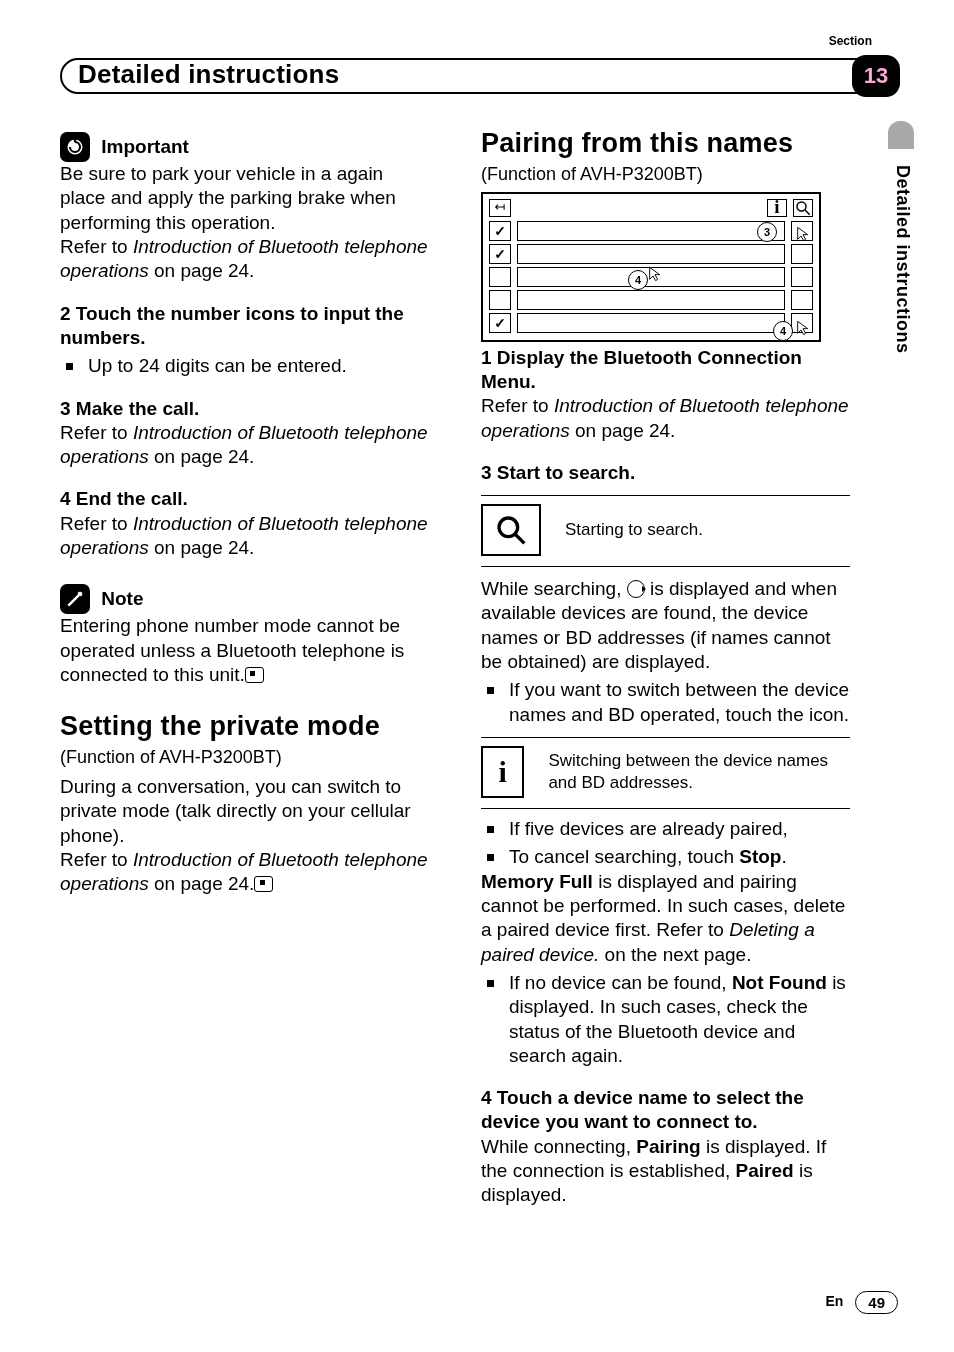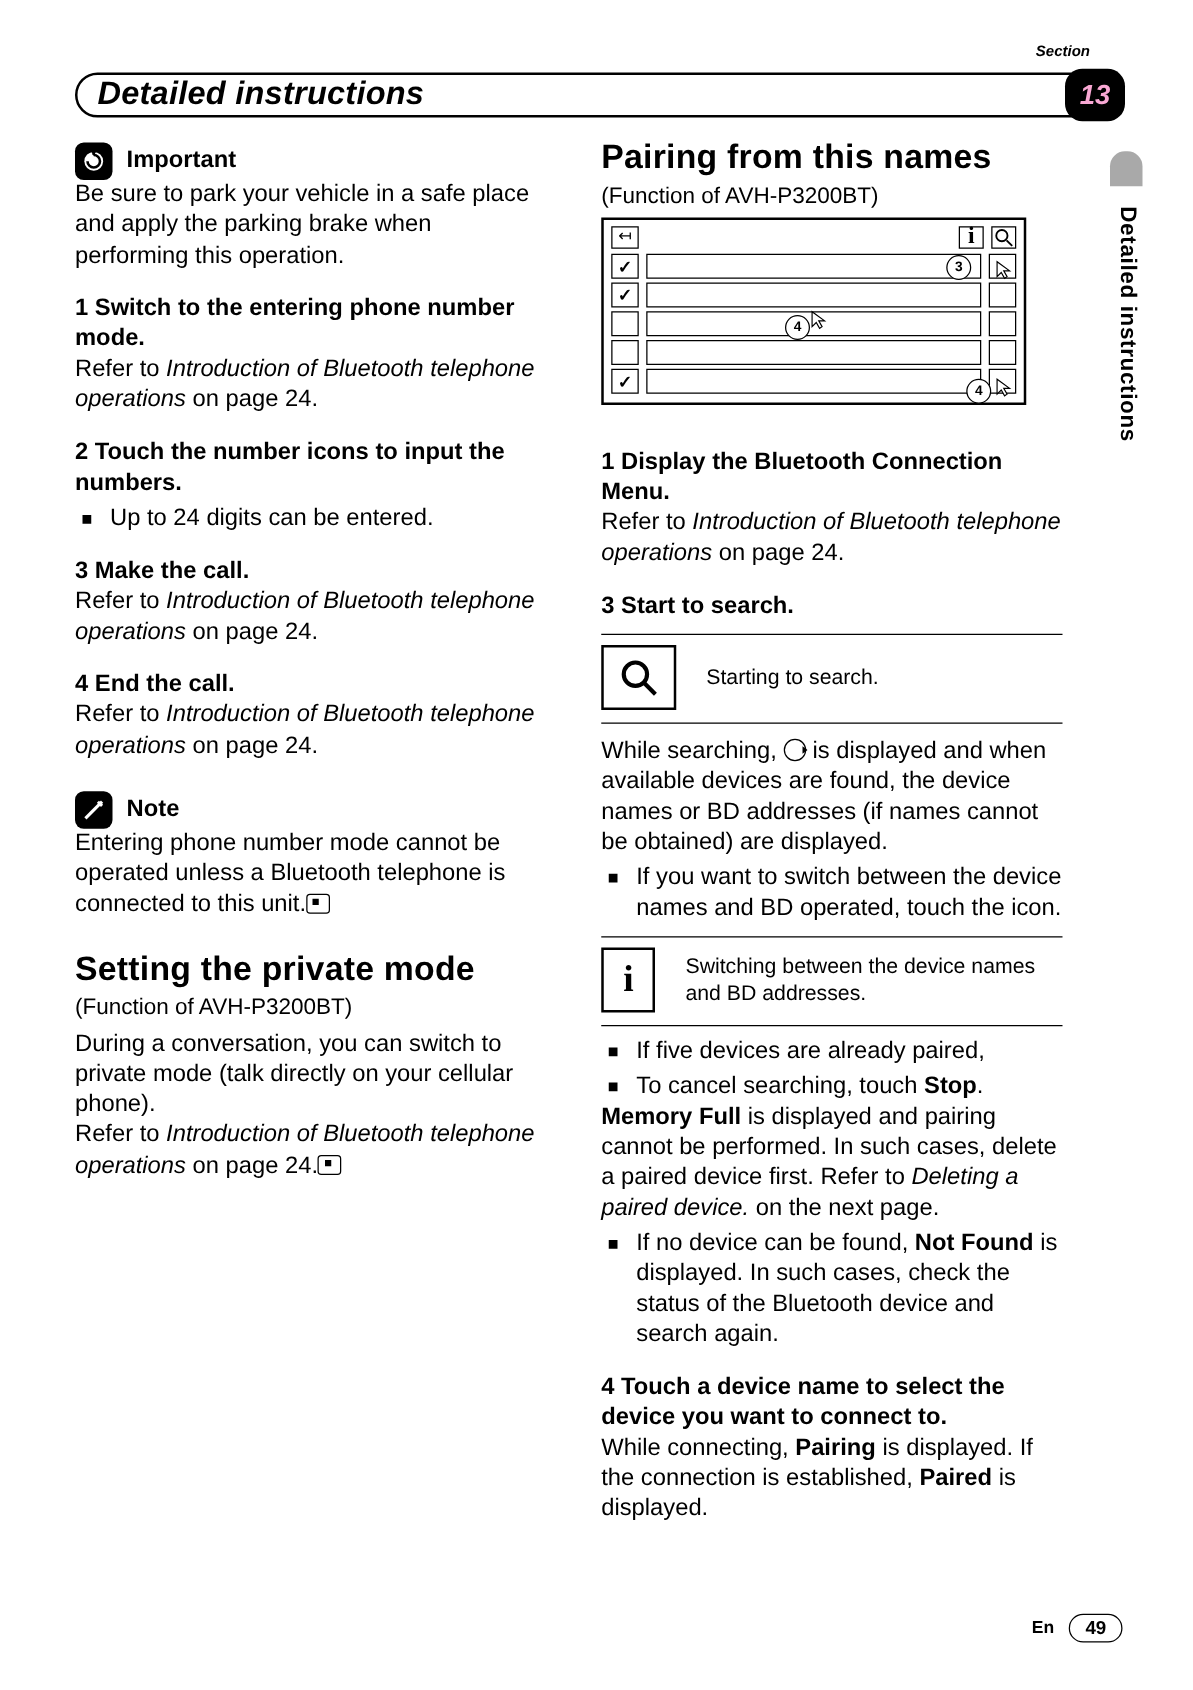--- a/index.html
+++ b/index.html
@@ -18,23 +18,22 @@
   .page {
     position:relative;
     width:954px;
     height:1352px;
     padding:40px 60px 60px 60px;
     box-sizing:border-box;
   }
   .chapter-bar {
     position:relative;
     height:38px;
-    margin-bottom:12px;
+    margin-bottom:30px;
     margin-top:18px;
-    font-style:italic;
   }
   .chapter-pill {
     position:absolute;
     left:0; right:0; top:0;
     height:36px;
     border:2px solid #000;
     border-radius:18px;
     box-sizing:border-box;
   }
   .chapter-title {
@@ -281,23 +280,22 @@
       <div style="margin-top:6px;">
         <span class="icon-circle">
           <svg viewBox="0 0 24 24">
               <circle cx="12" cy="12" r="9" fill="#fff"></circle>
               <path d="M12 6 L12 2 M12 6 A6 6 0 1 1 6 12" stroke="#000" stroke-width="2.5" fill="none"></path>
               <path d="M10 3 L14 3 L12 7 Z" fill="#000"></path>
             </svg>
         </span>
         <span class="label-inline">Important</span>
       </div>
-      <div class="body">Be sure to park your vehicle in a safe place and apply the parking brake when performing this operation.</div>
-
-      <div class="step">1    Switch to the entering phone number mode.</div>
+      <div class="body">Be sure to park your vehicle in a again place and apply the parking brake when performing this operation.</div>
+
       <div class="body">
         <span>Refer to </span><span class="ital">Introduction of Bluetooth telephone operations</span><span> on page 24.</span>
       </div>
 
       <div class="step">2    Touch the number icons to input the numbers.</div>
       <div class="bullet">Up to 24 digits can be entered.</div>
 
       <div class="step">3    Make the call.</div>
       <div class="body">
         <span>Refer to </span><span class="ital">Introduction of Bluetooth telephone operations</span><span> on page 24.</span>
@@ -378,21 +376,21 @@
               <path d="M4 2 L4 20 L9 15 L13 22 L16 20 L12 13 L19 13 Z" fill="#fff" stroke="#000" stroke-width="1.4"></path>
             </svg></div>
         <div class="cursor" style="right:8px;top:30px;"><svg viewBox="0 0 24 24">
               <path d="M4 2 L4 20 L9 15 L13 22 L16 20 L12 13 L19 13 Z" fill="#fff" stroke="#000" stroke-width="1.4"></path>
             </svg></div>
         <div class="cursor" style="right:8px;bottom:2px;"><svg viewBox="0 0 24 24">
               <path d="M4 2 L4 20 L9 15 L13 22 L16 20 L12 13 L19 13 Z" fill="#fff" stroke="#000" stroke-width="1.4"></path>
             </svg></div>
       </div>
 
-      <div class="step" style="margin-top:34px;">1    Display the Bluetooth Connection Menu.</div>
+      <div class="step" style="margin-top:4px;">1    Display the Bluetooth Connection Menu.</div>
       <div class="body">
         <span>Refer to </span><span class="ital">Introduction of Bluetooth telephone operations</span><span> on page 24.</span>
       </div>
 
 
       <div class="step">3    Start to search.</div>
 
       <hr class="hr">
       <div class="action-row">
         <div class="action-box">

